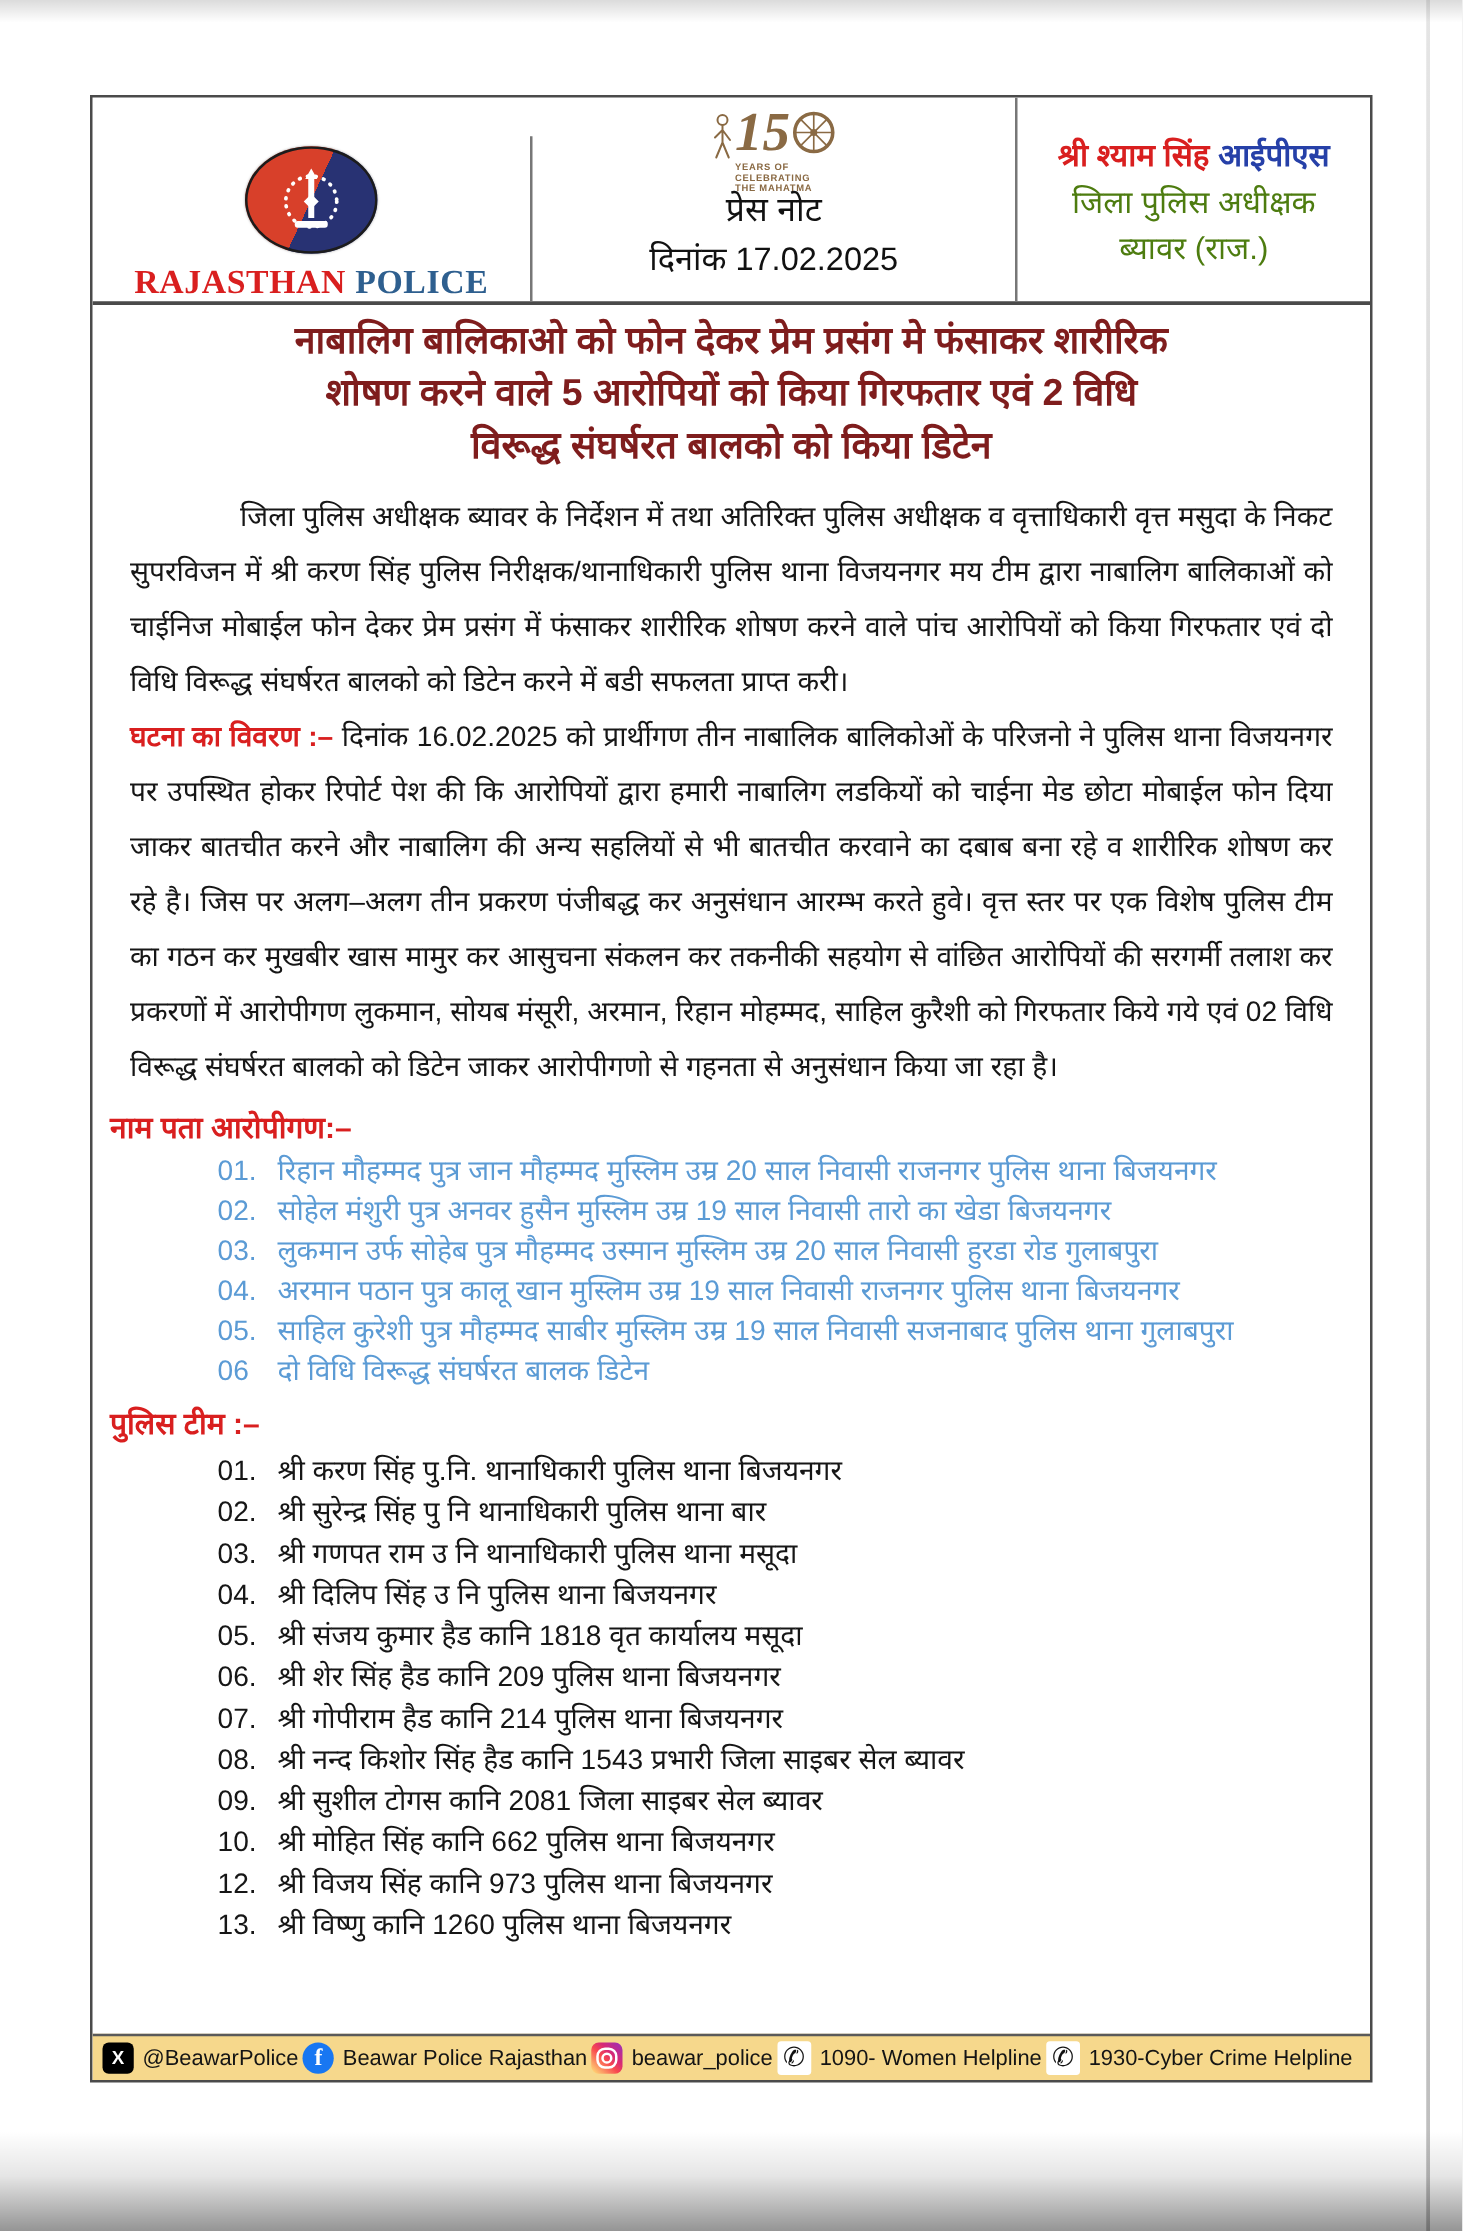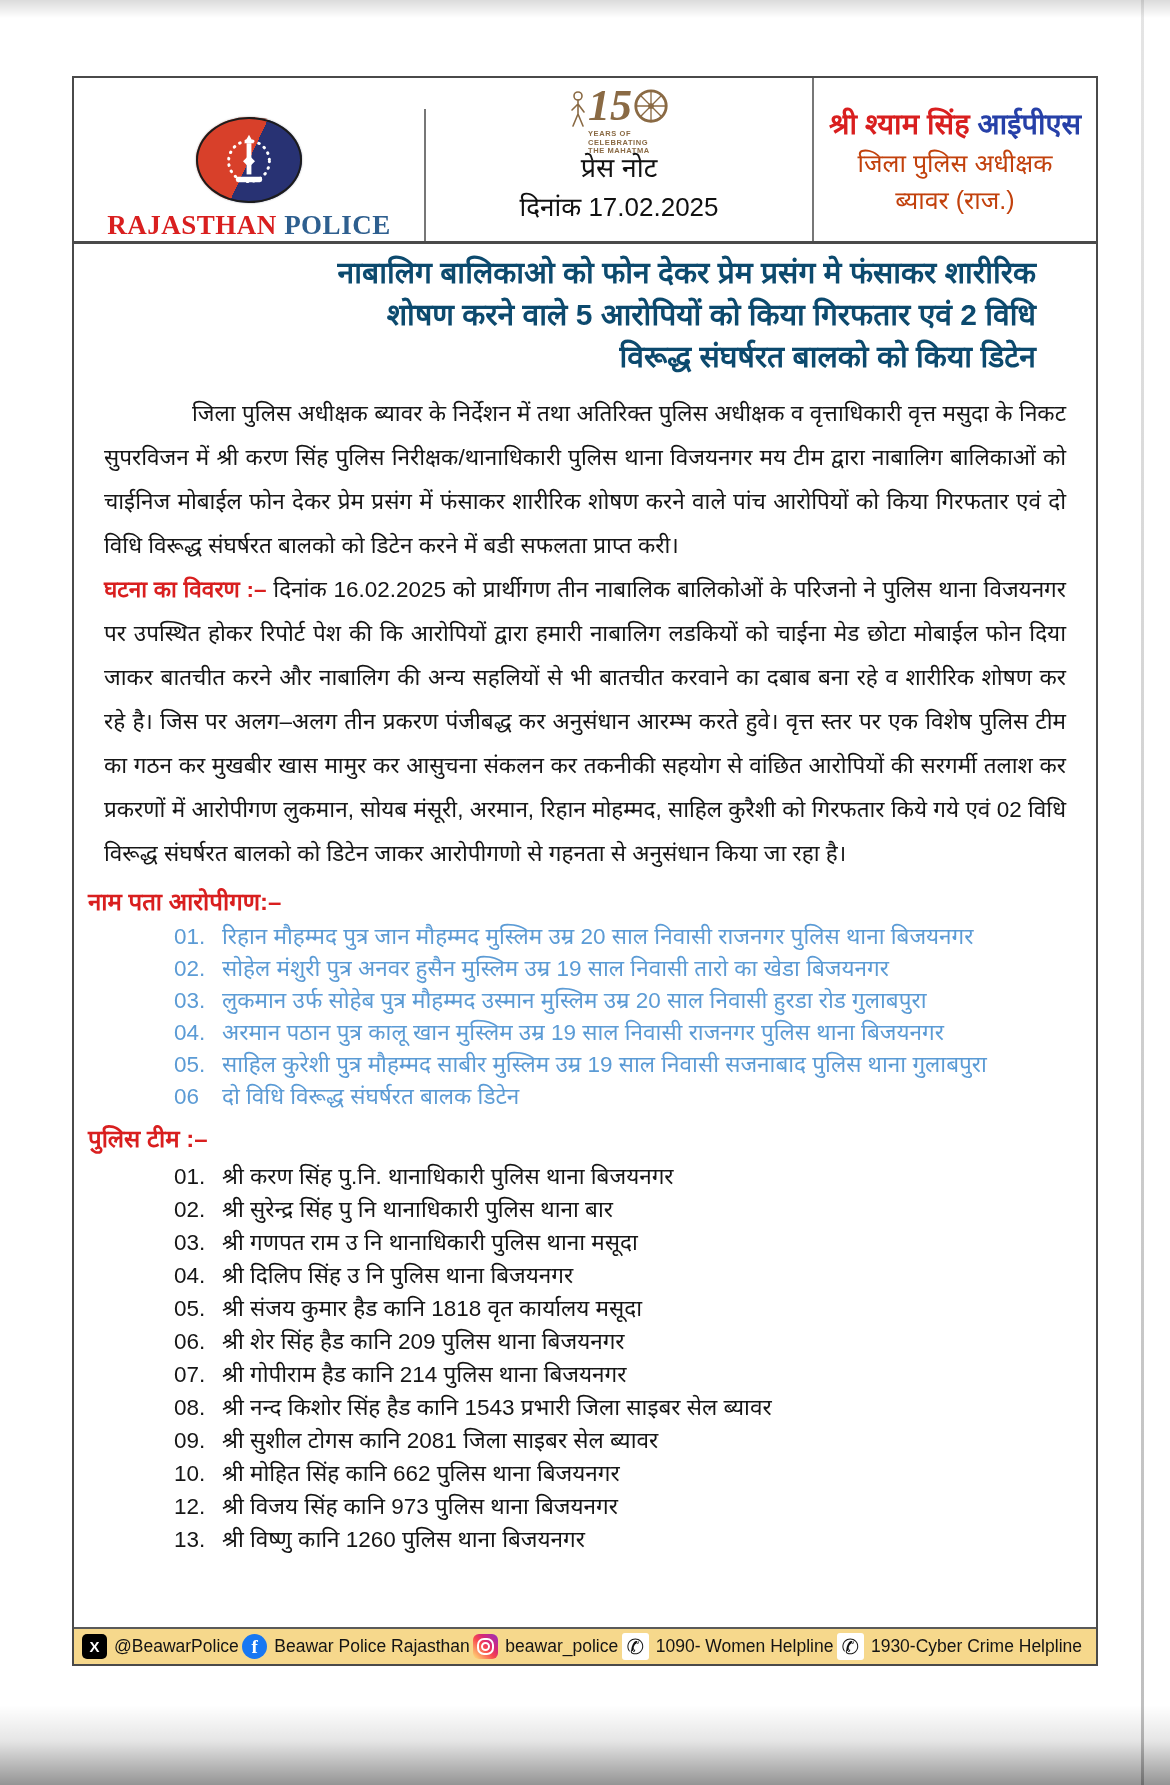--- a/index.html
+++ b/index.html
@@ -32,27 +32,27 @@
   .org-name .red{color:#d91f1f;}
   .org-name .blue{color:#2e5f8f;}
 
   .anniv{display:flex;align-items:flex-start;color:#8a6a44;height:62px;}
   .anniv-figure{margin-top:6px;}
   .anniv-num{font-family:"Liberation Serif",serif;font-style:italic;font-size:44px;line-height:44px;font-weight:bold;}
   .anniv-caption{font-size:7.5px;font-weight:bold;letter-spacing:.6px;line-height:8.5px;text-align:left;margin-top:2px;}
   .press-note{font-size:27px;color:#111;margin-top:2px;}
   .date-line{font-size:26px;color:#111;margin-top:3px;}
 
-  .officer-line{font-size:29px;font-weight:bold;white-space:nowrap;}
+  .officer-line{font-size:25px;font-weight:bold;white-space:nowrap;}
   .officer-line .name{color:#d91f1f;}
   .officer-line .rank{color:#2640a8;}
-  .officer-sub{font-size:25px;color:#c2410c;}
-
-  
-  .press-title{color:#0c4a6e;font-weight:bold;font-size:30px;text-align:right;line-height:42px;padding:8px 60px 0 60px;}
+  .officer-sub{font-size:25px;color:#4d7c0f;}
+
+  
+  .press-title{color:#7f1d1d;font-weight:bold;font-size:30px;text-align:center;line-height:42px;padding:8px 60px 0 60px;}
 
   
   .para{margin:12px 30px 0 30px;font-size:22.5px;line-height:44px;text-align:justify;color:#161616;}
   .para.intro{text-indent:88px;margin-top:14px;}
   .para.incident{margin-top:0;}
   .label-red{color:#d91f1f;font-weight:bold;}
 
   .section-heading{color:#d91f1f;font-weight:bold;font-size:24px;margin:8px 0 4px 14px;}
 
   .num-list{margin:0 40px 0 100px;font-size:22.5px;}

